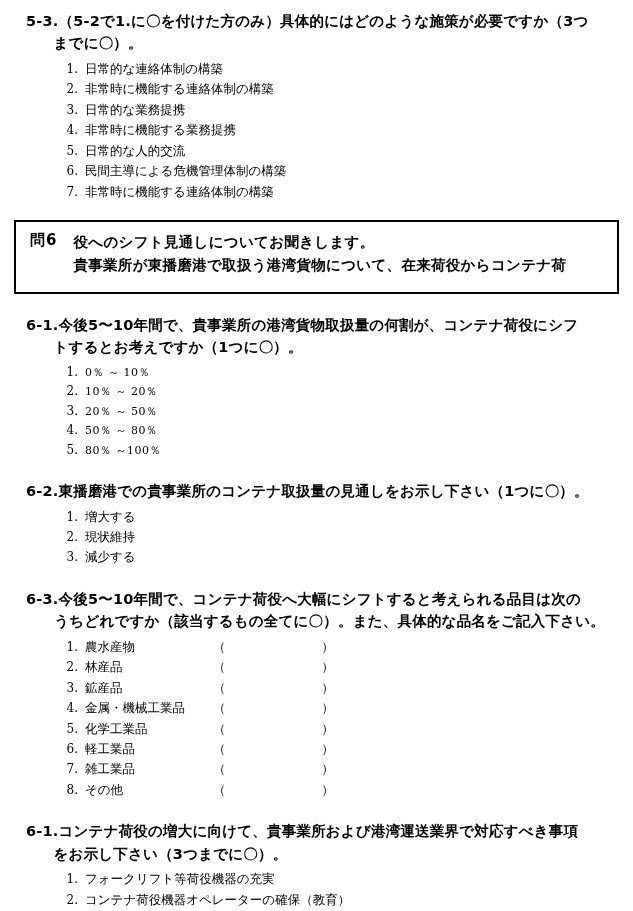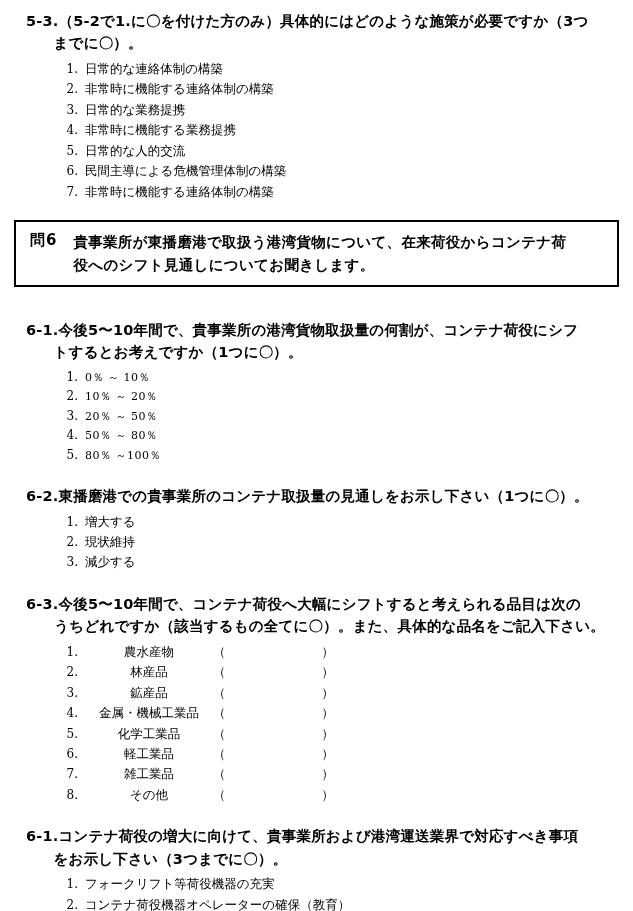--- a/index.html
+++ b/index.html
@@ -54,21 +54,20 @@
   .opt-num {
     display: inline-block;
     width: 20px;
     text-align: right;
     margin-right: 7px;
     font-size: 12px;
     font-family: "DejaVu Serif", "Liberation Serif", serif;
   }
   .opt-text {
     font-size: 12.5px;
-    text-align: center;
   }
   .opt-list.range li .opt-text {
     font-family: "DejaVu Serif", "Liberation Serif", serif;
     font-size: 11px;
     letter-spacing: 0.5px;
   }
   .opt-list.with-paren li {
     display: flex;
     align-items: baseline;
   }
@@ -77,22 +76,22 @@
     min-width: 128px;
   }
   .paren {
     font-size: 12.5px;
     letter-spacing: 0;
   }
   .paren .lp { margin-right: 96px; }
 
   .boxed {
     border: 2px solid #000;
-    margin: 18px 14px 32px 14px;
-    padding: 9px 10px 7px 10px;
+    margin: 18px 14px 20px 14px;
+    padding: 9px 10px 14px 10px;
     display: flex;
     align-items: flex-start;
   }
   .boxed .qno {
     font-size: 15px;
     font-weight: bold;
     flex: 0 0 auto;
     margin-right: 16px;
     letter-spacing: 1px;
     padding-left: 4px;
@@ -129,22 +128,22 @@
       <li><span class="opt-num">4.</span><span class="opt-text">非常時に機能する業務提携</span></li>
       <li><span class="opt-num">5.</span><span class="opt-text">日常的な人的交流</span></li>
       <li><span class="opt-num">6.</span><span class="opt-text">民間主導による危機管理体制の構築</span></li>
       <li><span class="opt-num">7.</span><span class="opt-text">非常時に機能する連絡体制の構築</span></li>
     </ol>
   </div>
 
   <div class="boxed">
     <div class="qno">問6</div>
     <div class="qbody">
+      <div>役へのシフト見通しについてお聞きします。</div>
       <div>貴事業所が東播磨港で取扱う港湾貨物について、在来荷役からコンテナ荷</div>
-      <div>役へのシフト見通しについてお聞きします。</div>
     </div>
   </div>
 
   <div class="q-block">
     <div class="q-head">
       <span class="hang">
         <span>6-1.</span><span>今後5〜10年間で、貴事業所の港湾貨物取扱量の何割が、コンテナ荷役にシフ</span>
       </span>
       <span class="hang" style="padding-left:1.9em;text-indent:0;">
         <span>トするとお考えですか（1つに〇）。</span>

